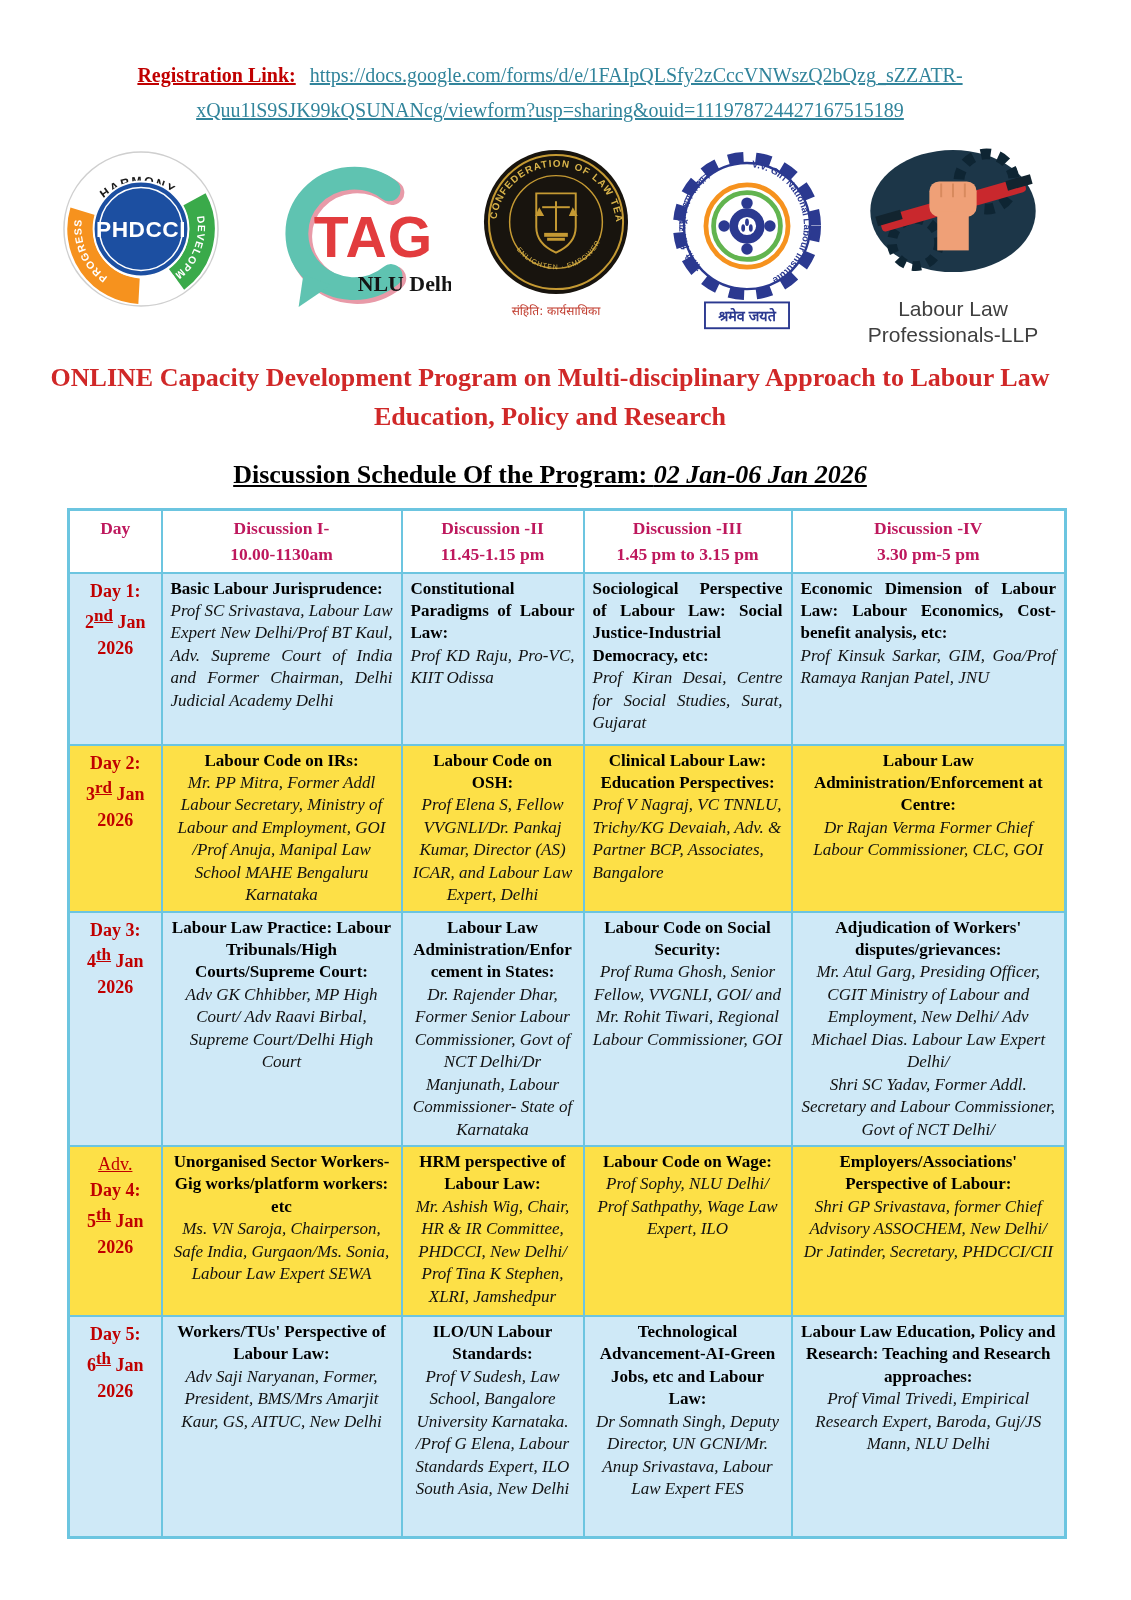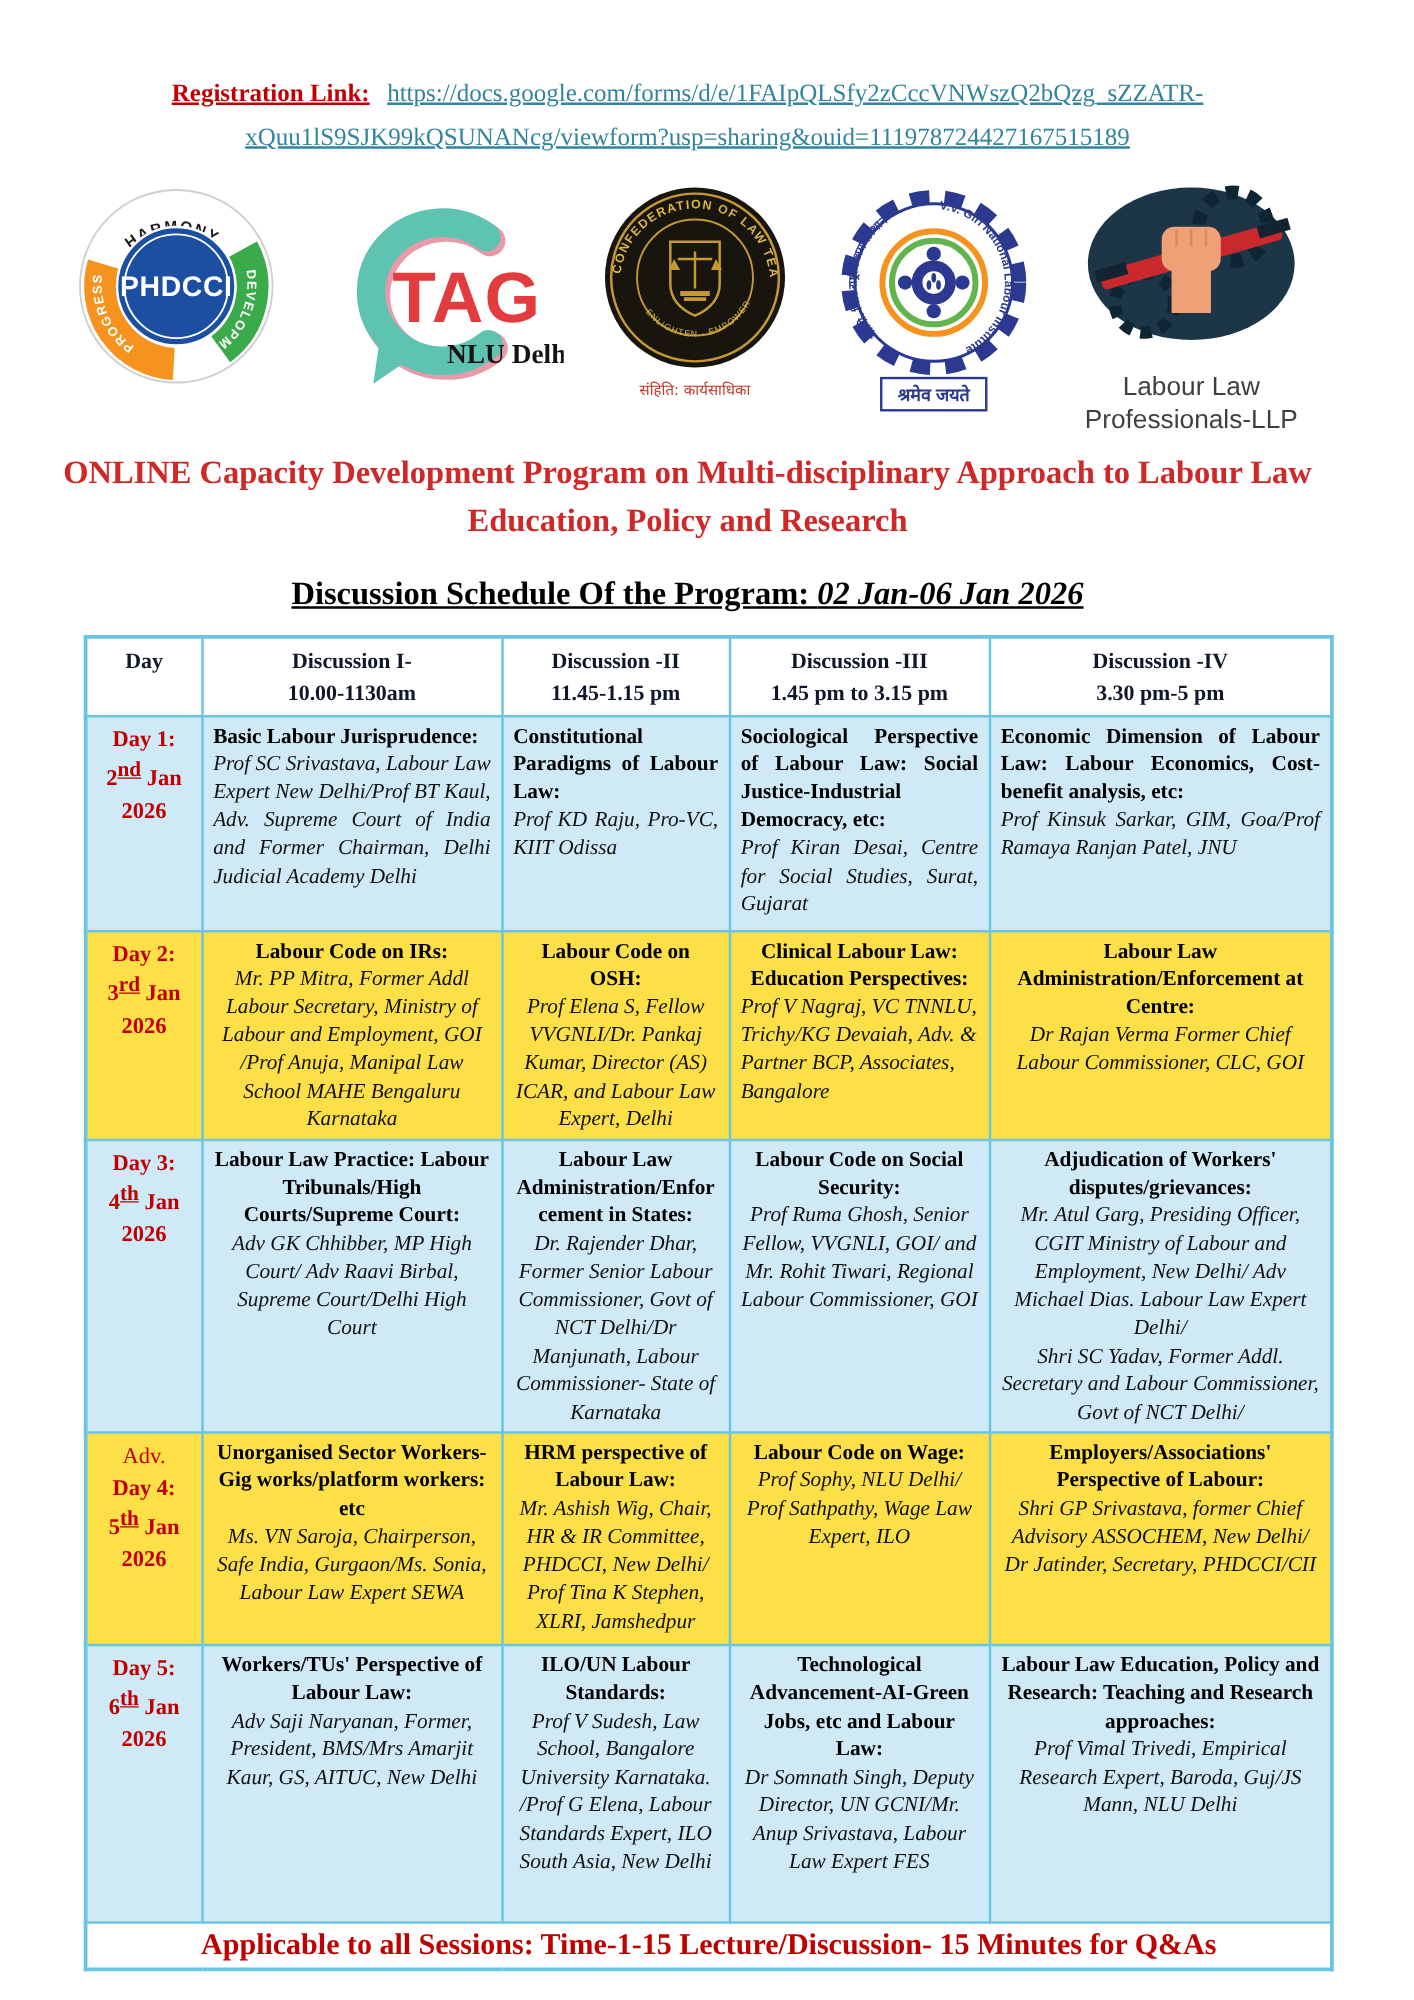--- a/index.html
+++ b/index.html
@@ -91,21 +91,21 @@
     margin: 18px 0 0 67px;
     border: 3px solid #6cc5e0;
   }
   table.schedule th, table.schedule td {
     border: 2px solid #6cc5e0;
     vertical-align: top;
     padding: 4px 8px;
     overflow-wrap: break-word;
   }
   th.hdr {
-    color: #0f172a;
+    color: #be185d;
     font-size: 17.5px;
     font-weight: bold;
     text-align: center;
     padding: 5px 4px;
     line-height: 1.5;
     background: #ffffff;
   }
   tr.h-hdr { height: 48px; }
   tr.h-d1 { height: 172px; }
   tr.h-d2 { height: 144px; }
@@ -117,21 +117,21 @@
   tr.row-white td { background: #fde047; }
 
   td.day-cell {
     color: #c00000;
     font-weight: bold;
     font-size: 18px;
     text-align: center;
     padding-top: 12px;
     line-height: 1.45;
   }
-  .day-prefix { display: block; font-weight: normal; }
+  .day-prefix { display: block; font-weight: normal; text-decoration: underline; }
   .day-label, .day-date, .day-year { display: block; }
   .day-date sup { font-size: 17px; text-decoration: underline; }
 
   .topic {
     font-weight: bold;
     font-size: 17px;
     line-height: 1.32;
     color: #000;
   }
   .speakers {
@@ -437,19 +437,16 @@
       <td class="cell-center">
         <div class="topic">Technological Advancement-AI-Green Jobs, etc and Labour Law:</div>
         <div class="speakers">Dr Somnath Singh, Deputy Director, UN GCNI/Mr. Anup Srivastava, Labour Law Expert FES</div>
       </td>
       <td class="cell-center">
         <div class="topic">Labour Law Education, Policy and Research: Teaching and Research approaches:</div>
         <div class="speakers">Prof Vimal Trivedi, Empirical Research Expert, Baroda, Guj/JS Mann, NLU Delhi</div>
       </td>
     </tr>
 
-    <tr class="h-ft">
-      <td colspan="5" class="footer-cell">Applicable to all Sessions: Time-1-15 Lecture/Discussion- 15 Minutes for Q&amp;As</td>
-    </tr>
   </tbody>
     </table>
 
 </div>
 
 </body></html>

